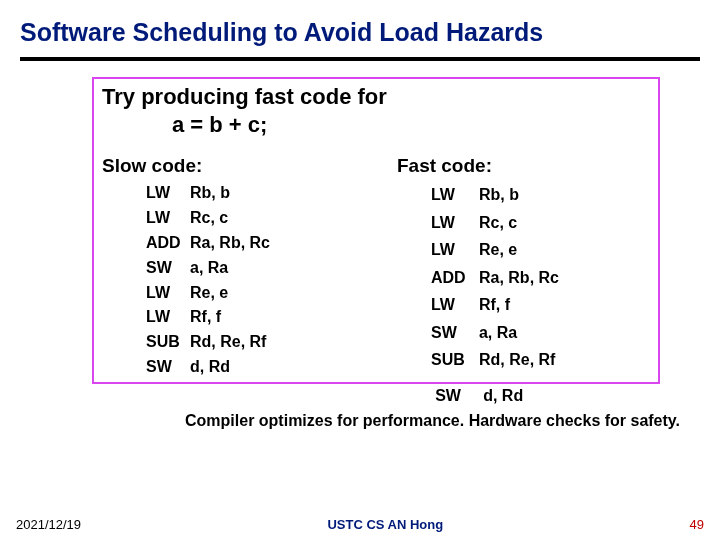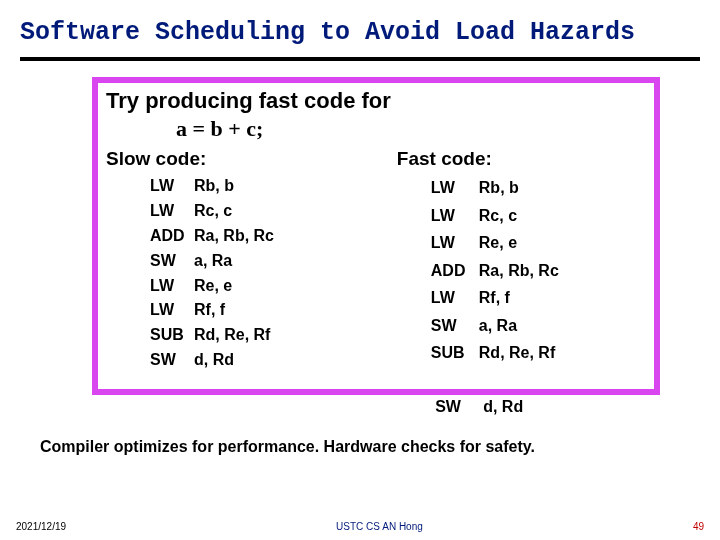--- a/index.html
+++ b/index.html
@@ -9,41 +9,40 @@
     background: #fff;
     font-family: Arial, Helvetica, sans-serif;
     position: relative;
     overflow: hidden;
   }
   .title {
     color: #001a7a;
     font-size: 25px;
     font-weight: bold;
     padding: 18px 0 10px 20px;
-    font-family: Liberation Mono, monospace;
   }
   .hr {
     border-top: 4px solid #000;
     margin: 0 20px 0 20px;
   }
   .box {
-    border: 6px solid #d946ef;
+    border: 2px solid #d946ef;
     margin: 16px 60px 0 92px;
-    padding: 4px 8px 16px 8px;
+    padding: 4px 8px 2px 8px;
     position: relative;
   }
   .intro {
     font-size: 22px;
     font-weight: bold;
     line-height: 1.28;
   }
-  .intro .indent { padding-left: 70px; display: block; font-family: Liberation Serif, serif; }
+  .intro .indent { padding-left: 70px; display: block; }
   .cols {
     display: flex;
-    margin-top: 5px;
+    margin-top: 16px;
   }
   .col-left { flex: 0 0 52%; }
   .col-right { flex: 1; }
   .subhead {
     font-size: 19px;
     font-weight: bold;
     margin-bottom: 4px;
   }
   .col-right .subhead { margin-left: 10px; }
   .tbl { font-size: 16px; font-weight: bold; }
@@ -60,35 +59,35 @@
     line-height: 1.5;
     margin-left: calc(92px + 8px);
     width: 560px;
   }
   .overflow-row .spacer { flex: 0 0 52%; }
   .overflow-row .c1 { width: 48px; padding-left: 44px; box-sizing: content-box; }
   .overflow-row .c2 { flex: 1; }
   .caption {
     font-size: 16px;
     font-weight: bold;
-    text-align: left;
-    margin-top: 19px;
+    text-align: right;
+    margin-top: 4px;
     padding: 0 40px;
   }
   .footer {
     position: absolute;
     bottom: 8px;
     left: 0; right: 0;
     display: flex;
     align-items: flex-start;
-    font-size: 10px;
+    font-size: 13px;
     padding: 0 16px;
   }
   .footer .date { color: #000; }
-  .footer .center { flex: 1; text-align: center; color: #001a7a; font-weight: normal; }
+  .footer .center { flex: 1; text-align: center; color: #001a7a; font-weight: bold; }
   .footer .pg { color: #c00000; font-weight: normal; }
 </style>
 </head>
 <body>
 
 <div class="title">Software Scheduling to Avoid Load Hazards</div>
 <div class="hr"></div>
 
 <div class="box">
   <div class="intro">

